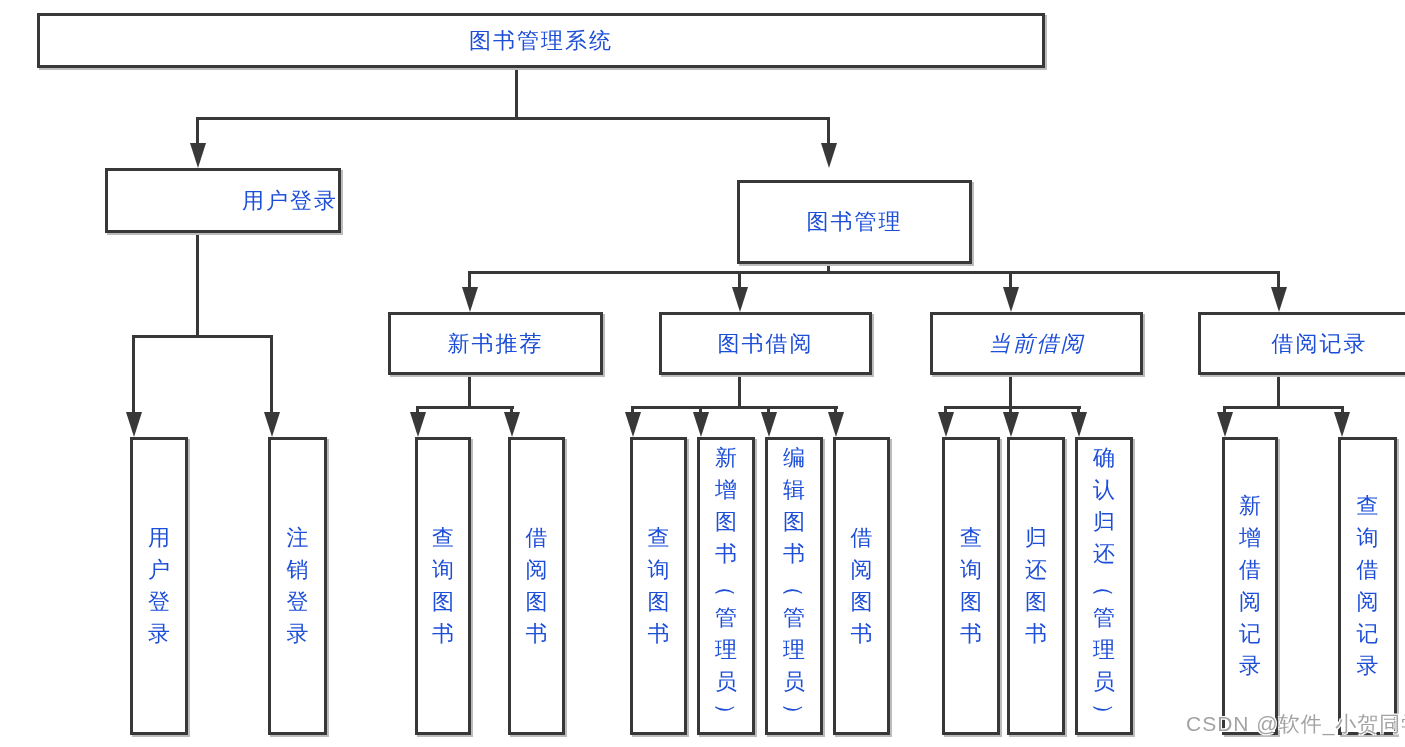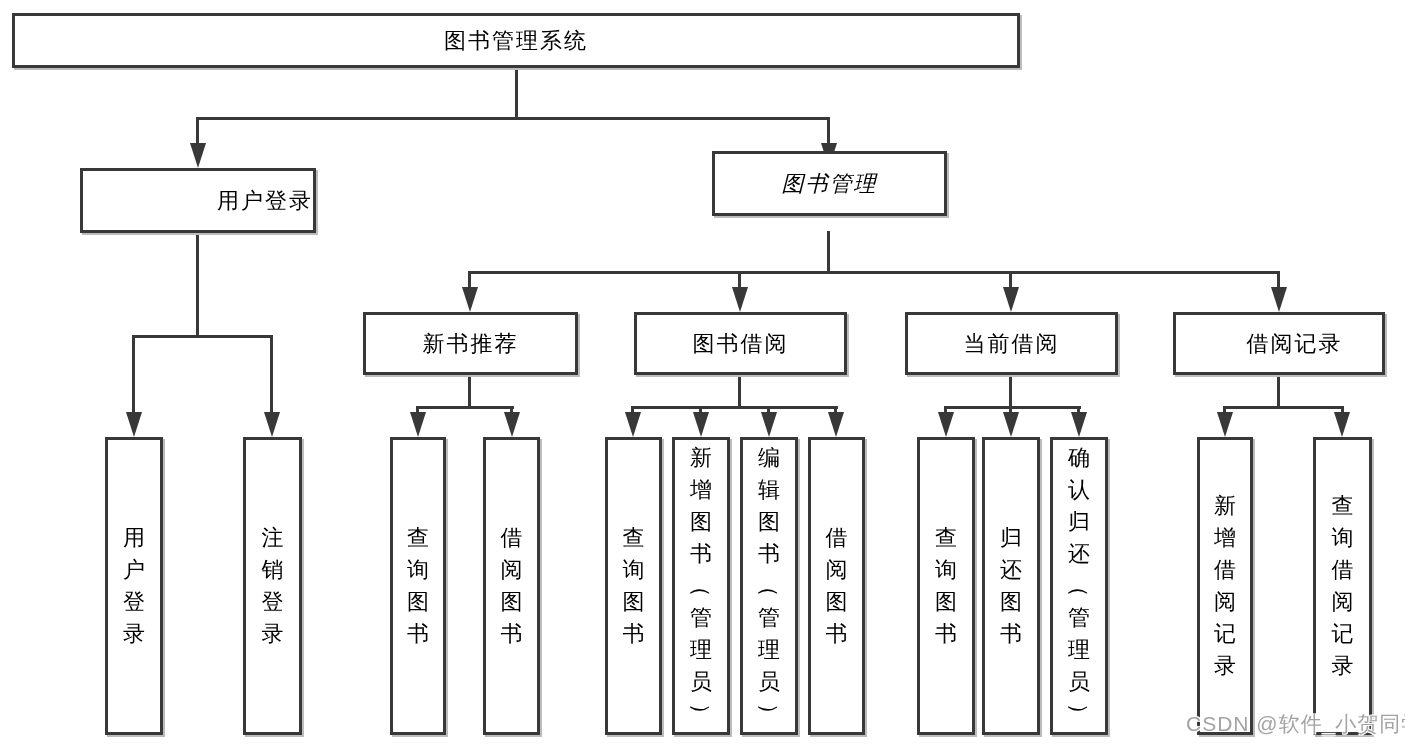--- a/index.html
+++ b/index.html
@@ -4,21 +4,21 @@
 <style>
   html,body{margin:0;padding:0;background:#ffffff;}
   .canvas{
     position:relative;width:1405px;height:747px;background:#ffffff;overflow:hidden;
     font-family:"Liberation Sans","DejaVu Sans",sans-serif;color:#1e1e1e;
   }
   .box{
     position:absolute;box-sizing:border-box;background:#ffffff;
     border:3px solid #383838;box-shadow:2px 2px 0 #bcbcbc;
     display:flex;align-items:center;justify-content:center;
-    font-size:22px;letter-spacing:2px;color:#000000;
+    font-size:22px;letter-spacing:2px;color:#1d4ed8;margin-left:25px;
   }
   .vbox{
     flex-direction:column;letter-spacing:0;
   }
   .vbox span{display:block;height:32px;line-height:32px;font-size:22px;text-align:center;}
   .vbox span.rot{transform:rotate(90deg);}
   .line{position:absolute;background:#383838;}
   .arrow{
     position:absolute;width:0;height:0;
     border-left:8px solid transparent;border-right:8px solid transparent;
@@ -101,33 +101,33 @@
   <div class="arrow" style="left:1334px;top:412px;"></div>
 
   <div class="box" style="left:12px;top:13px;width:1008px;height:55px;">
       <span>图书管理系统</span>
     </div>
 
   <div class="box" style="left:80px;top:168px;width:236px;height:65px;justify-content:flex-end;">
       <span>用户登录</span>
     </div>
 
-  <div class="box" style="left:712px;top:151px;width:235px;height:65px;font-style:italic;">
+  <div class="box" style="left:712px;top:180px;width:235px;height:84px;">
       <span>图书管理</span>
     </div>
 
   <div class="box" style="left:363px;top:312px;width:215px;height:63px;">
       <span>新书推荐</span>
     </div>
 
   <div class="box" style="left:634px;top:312px;width:213px;height:63px;font-family:Liberation Mono, monospace;">
       <span>图书借阅</span>
     </div>
 
-  <div class="box" style="left:905px;top:312px;width:213px;height:63px;">
+  <div class="box" style="left:905px;top:312px;width:213px;height:63px;font-style:italic;">
       <span>当前借阅</span>
     </div>
 
   <div class="box" style="left:1173px;top:312px;width:212px;height:63px;padding-left:31px;">
       <span>借阅记录</span>
     </div>
 
   <div class="box vbox" style="left:105px;top:437px;width:58px;height:298px;">
       <span>用</span>
       <span>户</span>

